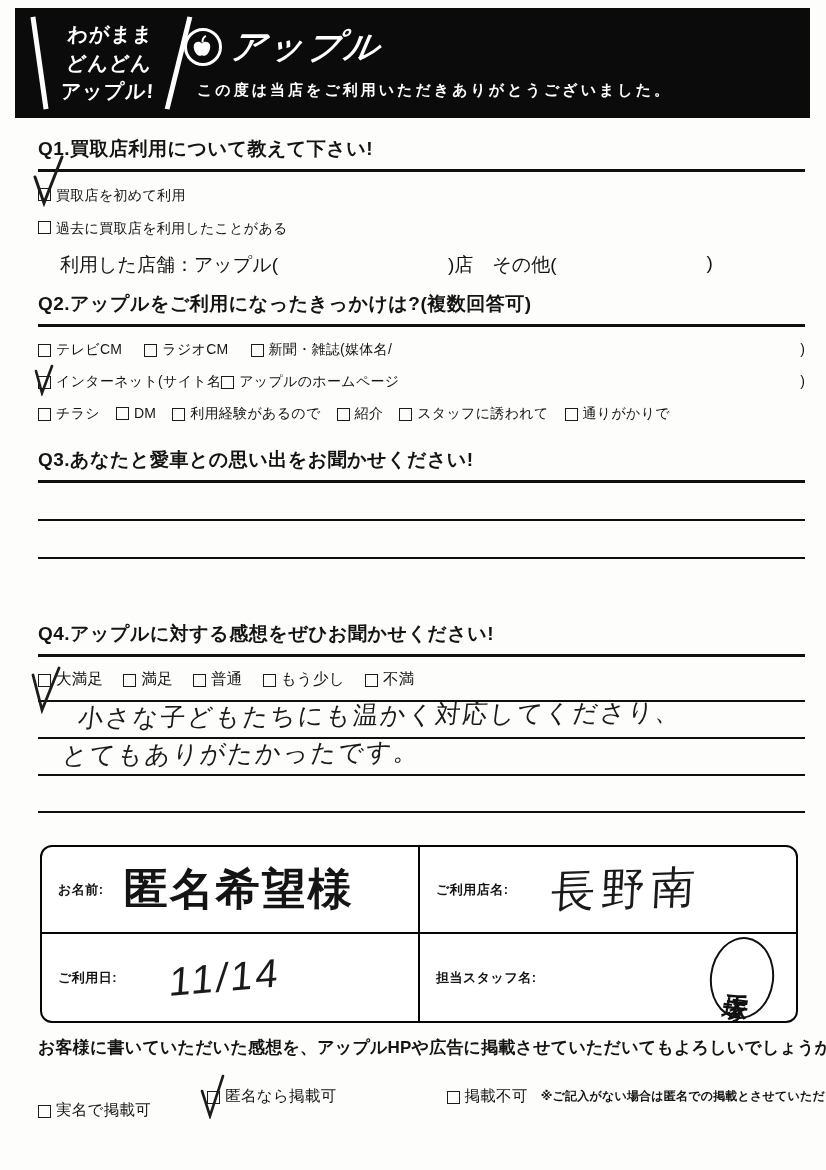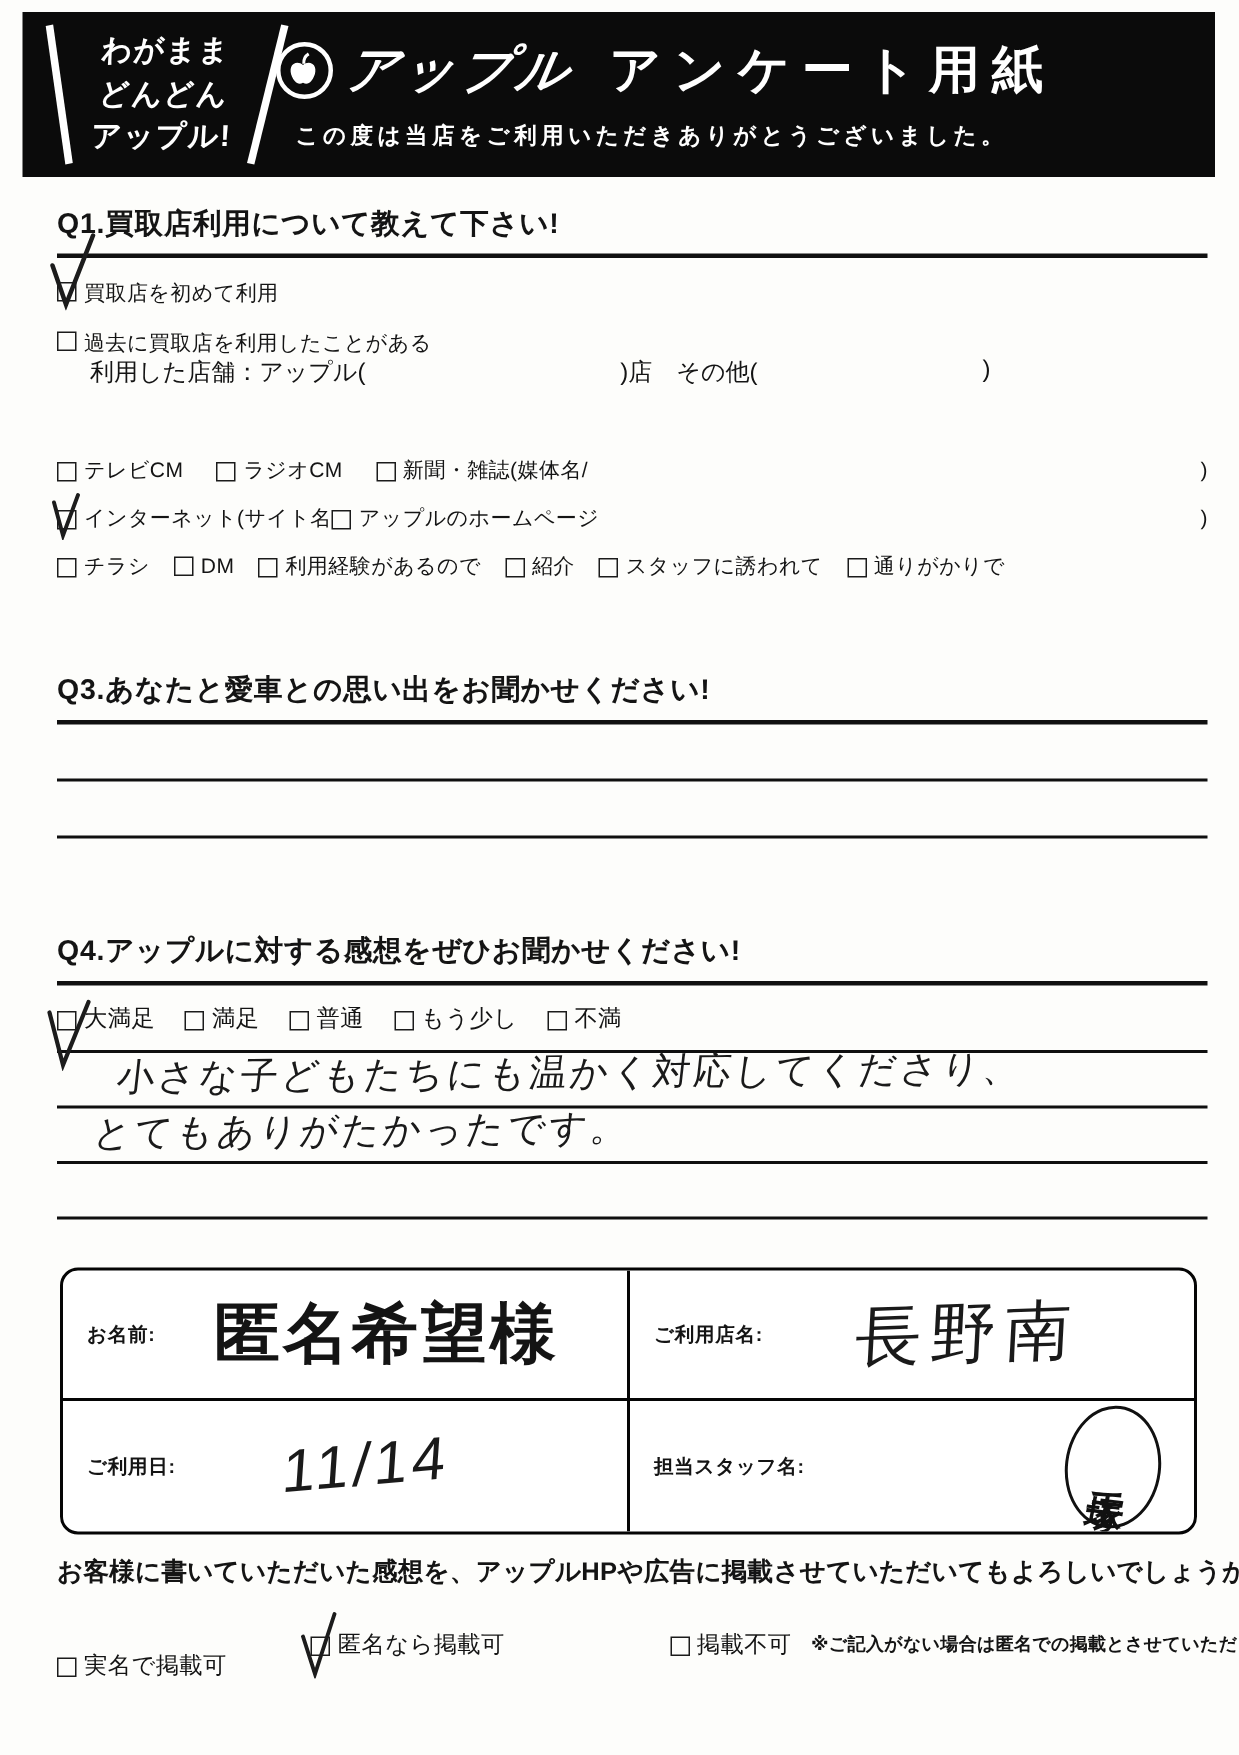--- a/index.html
+++ b/index.html
@@ -37,41 +37,41 @@
 
   .cbwrap { position:relative; display:inline-flex; width:15px; height:14px; margin-right:3px; flex:none; }
   .cb { width:13px; height:13px; border:1.7px solid #1b1b1b; display:inline-block; margin-top:1px; background:transparent; }
   .handcheck { display:none; position:absolute; pointer-events:none; z-index:3; }
   .cbwrap.checked .handcheck { display:block; }
   .check-lg { left:-7px; top:-34px; width:34px; height:54px; }
   .check-md { left:-5px; top:-11px; width:22px; height:32px; }
   .check-xl { left:-8px; top:-9px;  width:32px; height:50px; }
   .check-ft { left:-9px; top:-17px; width:28px; height:46px; }
 
-  .store-line { margin-left:22px; font-size:16px; display:flex; align-items:flex-start; }
+  .store-line { margin-top:14px; margin-left:22px; font-size:19px; display:flex; align-items:flex-start; }
   .gap1 { width:170px; } .gap2 { width:150px; }
 
   .q2 .opt-row { margin-top:14px; }
   .q2 .row3 .opt-item { margin-right:16px; }
 
   .car-row { margin-top:8px; font-size:15px; padding-bottom:7px; border-bottom:2px solid #0f0f0f; letter-spacing:1px; }
   .rule { height:38px; border-bottom:2px solid #0f0f0f; }
 
   .sat-row { margin-top:12px; padding-bottom:10px; border-bottom:2px solid #0f0f0f; display:flex; align-items:center; font-size:15.5px; }
   .sat-row .opt-item { margin-right:20px; }
   .comment-row { height:37px; border-bottom:2px solid #0f0f0f; display:flex; align-items:flex-end; overflow:visible; }
   .hw { font-size:25px; letter-spacing:2px; transform:skewX(-7deg) rotate(-0.6deg); transform-origin:left bottom;
         padding-bottom:2px; white-space:nowrap; color:#1a1a1a; }
   .ind1 { padding-left:38px; } .ind2 { padding-left:22px; }
 
   
   .info-table { position:absolute; left:40px; top:845px; width:758px; height:178px;
                 border:2.5px solid #050505; border-radius:12px; overflow:hidden; background:#fff;
                 display:grid; grid-template-columns:378px 1fr; grid-template-rows:1fr 1fr; }
-  .cell { position:relative; display:flex; align-items:center; padding-left:16px;gap:19px; }
+  .cell { position:relative; display:flex; align-items:center; padding-left:16px; }
   .bR { border-right:2.5px solid #050505; }
   .bB { border-bottom:2.5px solid #050505; }
   .cell-label { font-size:13px; font-weight:bold; letter-spacing:0.5px; flex:none; }
   .name-value  { font-size:44px; font-weight:700; letter-spacing:2px; margin-left:20px; white-space:nowrap; }
   .store-value { font-size:44px; margin-left:42px; letter-spacing:6px; transform:rotate(-2deg) skewX(-5deg); white-space:nowrap; color:#1a1a1a; }
   .date-value  { font-size:40px; margin-left:52px; letter-spacing:3px; transform:rotate(-5deg) skewX(-9deg); white-space:nowrap; color:#1a1a1a; }
   .stamp { position:absolute; right:22px; top:50%; transform:translateY(-50%) rotate(7deg);
            width:64px; height:82px; border:2.5px solid #111; border-radius:50%;
            display:flex; align-items:center; justify-content:center; background:transparent; }
   .stamp-text { writing-mode:vertical-rl; text-orientation:upright; font-size:25px; font-weight:bold;
@@ -100,21 +100,20 @@
     <div class="banner-main">
       <div class="logo-row">
         <span class="apple-icon">
           <svg viewBox="0 0 40 40" aria-hidden="true">
             <circle cx="20" cy="20" r="17.5" fill="none" stroke="#ffffff" stroke-width="3"></circle>
             <path d="M13.5 27c-3-3.5-4-9.5-.8-11.4 2.2-1.3 4.5-.8 6.3.8 1.8-1.6 4.1-2.1 6.3-.8 3.2 1.9 2.2 7.9-.8 11.4-1.6 1.8-3.3 2.3-5.5 1.2-2.2 1.1-3.9.6-5.5-1.2z" fill="#ffffff"></path>
             <path d="M19.5 15.5c-.2-3 1-5.2 3.3-6.6" stroke="#ffffff" stroke-width="2" fill="none"></path>
           </svg>
         </span>
         <span class="brand-script">アップル</span>
-        <span class="banner-title">アンケート用紙</span>
       </div>
       <div class="banner-subtitle">この度は当店をご利用いただきありがとうございました。</div>
     </div>
   </header>
 
   <section class="q q1">
     <h2 class="q-heading">Q1.買取店利用について教えて下さい!</h2>
     <div class="opt-row">
       <span class="cbwrap checked">
         <span class="cb"></span>
@@ -134,20 +133,21 @@
       <span>利用した店舗：</span>
       <span>アップル(</span>
       <span class="gap1"></span>
       <span>)店　その他(</span>
       <span class="gap2"></span>
       <span>)</span>
     </div>
   </section>
 
   <section class="q q2">
+    <h2 class="q-heading">Q2.アップルをご利用になったきっかけは?(複数回答可)</h2>
     <div class="opt-row">
       <span class="opt-item">
         <span class="cbwrap">
             <span class="cb"></span>
           </span>
         <span class="opt-label">テレビCM</span>
       </span>
       <span class="opt-item">
         <span class="cbwrap">
             <span class="cb"></span>

